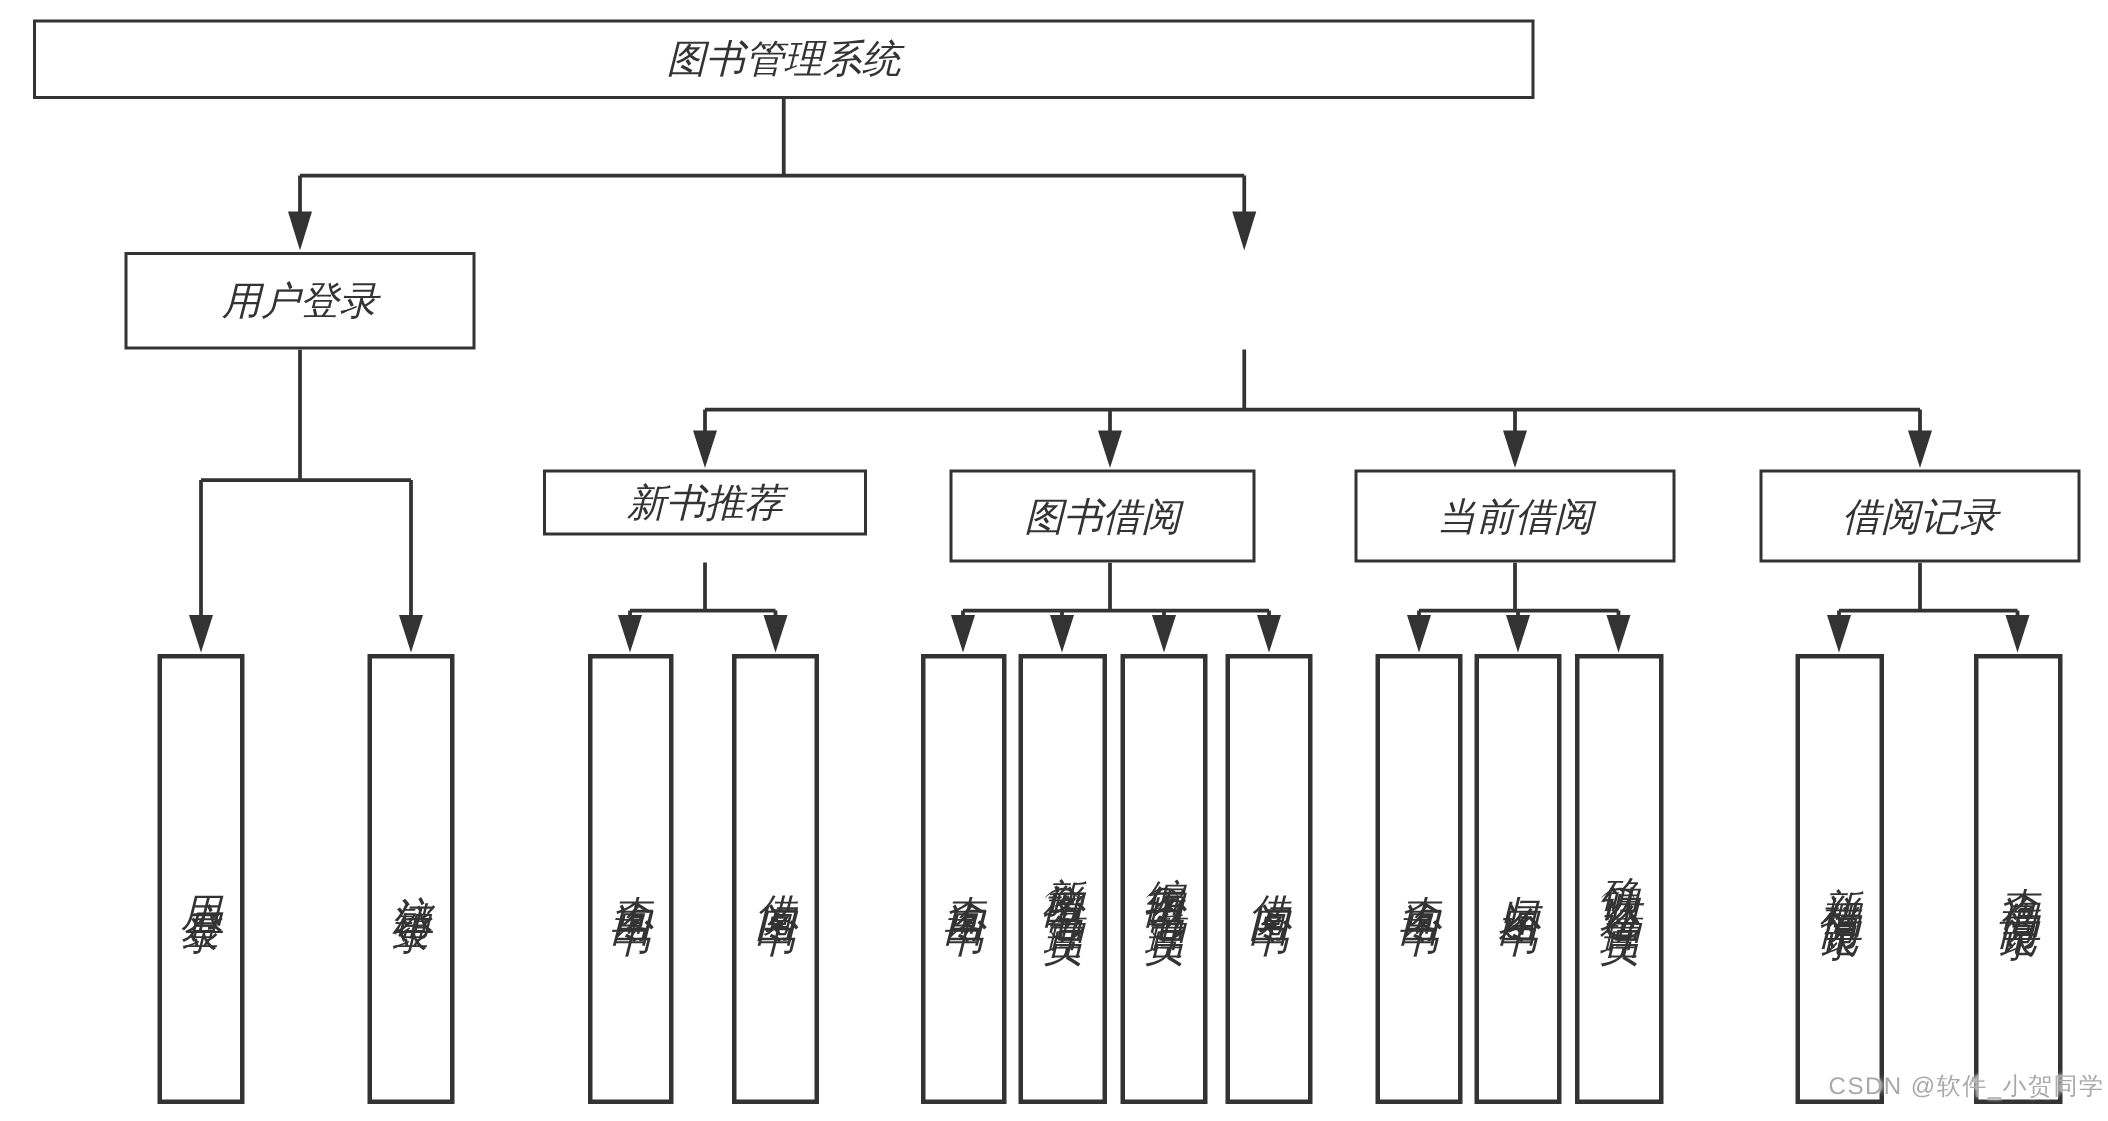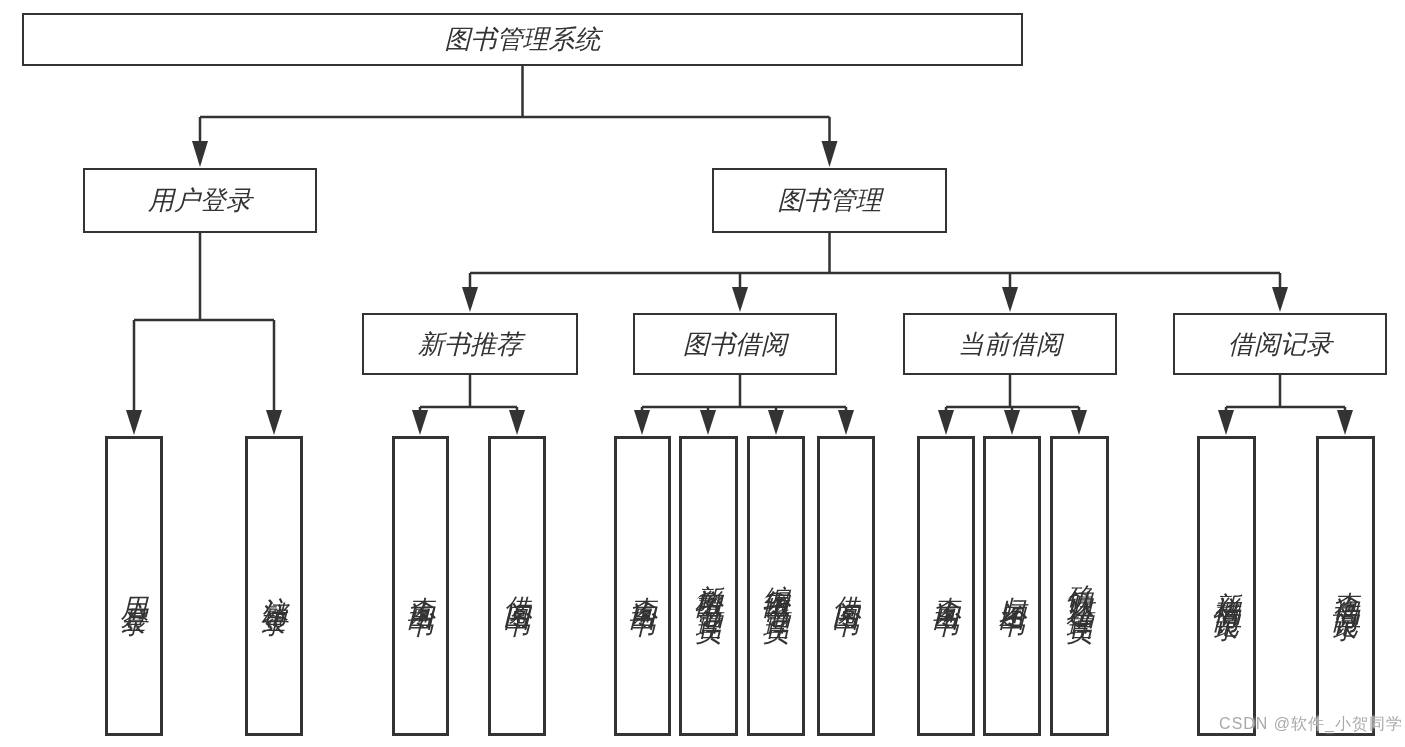--- a/index.html
+++ b/index.html
@@ -98,25 +98,22 @@
     </g>
   </svg>
 
   <div class="node" style="left:22px;top:13px;width:1001px;height:53px">
     <span>图书管理系统</span>
   </div>
 
   <div class="node" style="left:83px;top:168px;width:234px;height:65px">
     <span>用户登录</span>
   </div>
-  <div class="node" style="left:712px;top:168px;width:235px;height:65px">
-    <span>图书管理</span>
-  </div>
 
-  <div class="node" style="left:362px;top:313px;width:216px;height:62px">
+  <div class="node" style="left:362px;top:313px;width:216px;height:44px">
     <span>新书推荐</span>
   </div>
   <div class="node" style="left:633px;top:313px;width:204px;height:62px">
     <span>图书借阅</span>
   </div>
   <div class="node" style="left:903px;top:313px;width:214px;height:62px">
     <span>当前借阅</span>
   </div>
   <div class="node" style="left:1173px;top:313px;width:214px;height:62px">
     <span>借阅记录</span>

